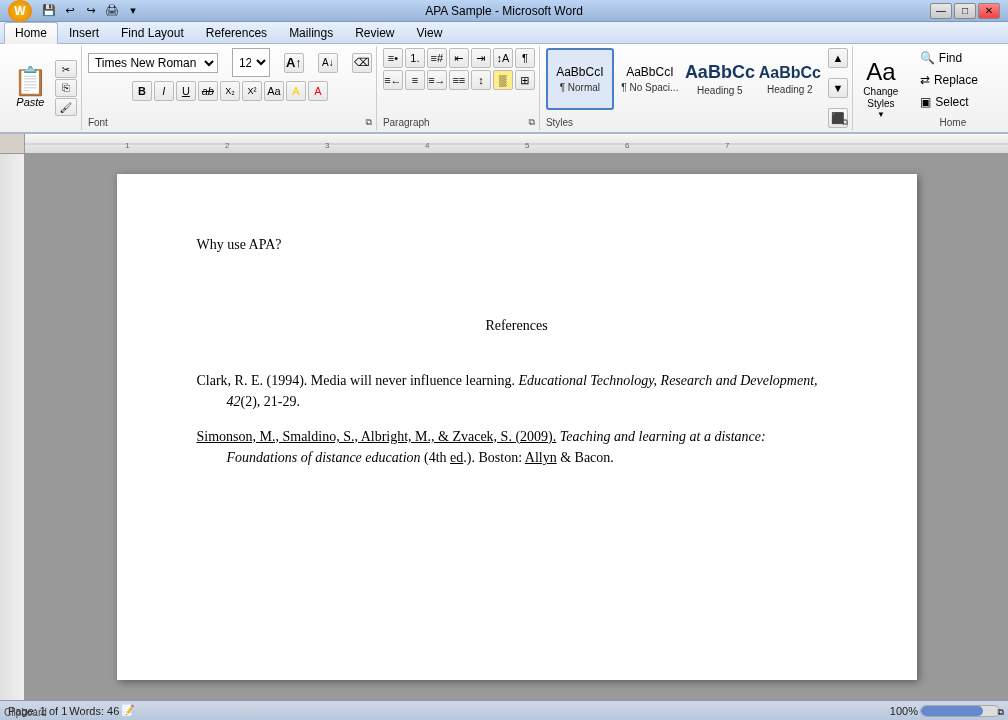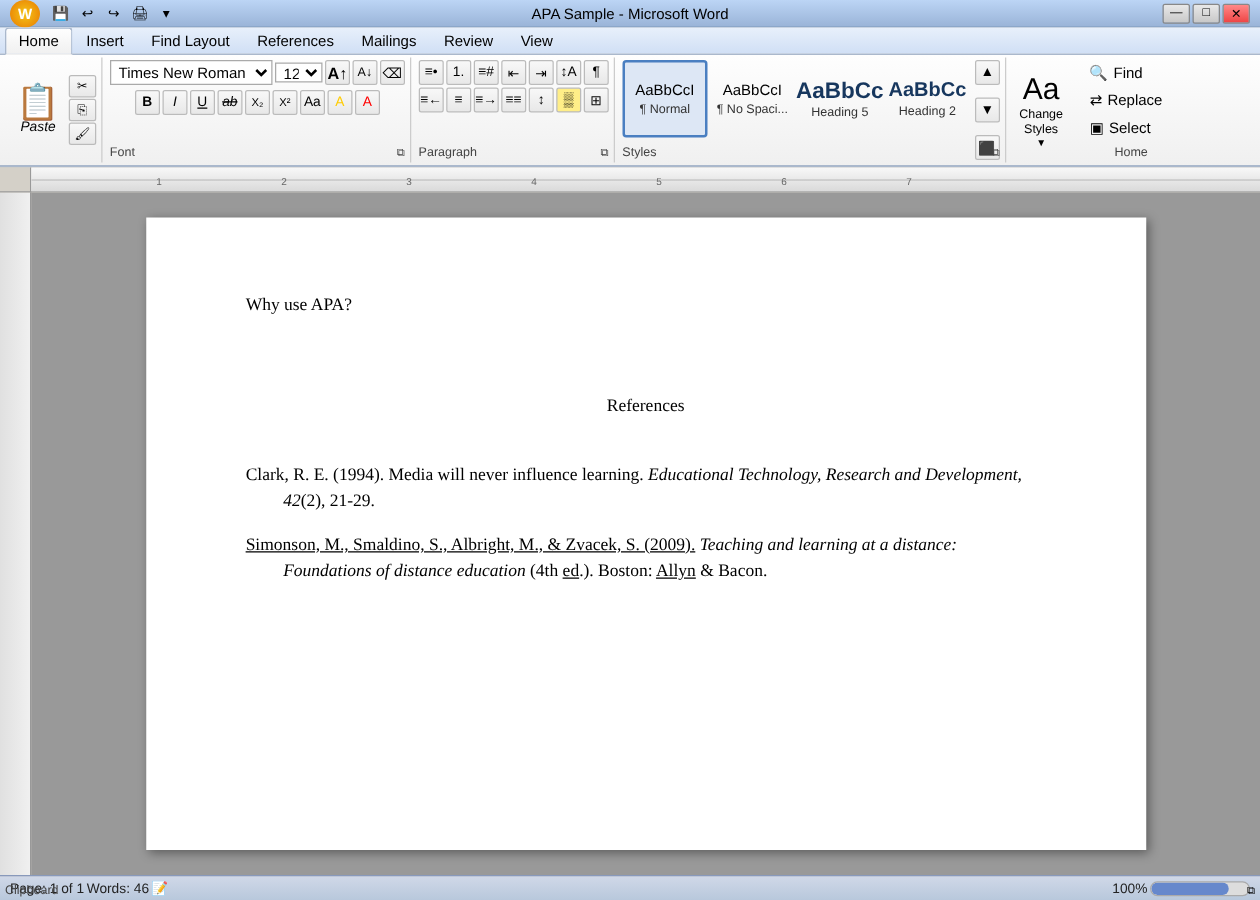--- a/index.html
+++ b/index.html
@@ -129,31 +129,31 @@
     }
     .small-btn {
       width: 22px; height: 18px;
       background: linear-gradient(to bottom, #f8f8f8, #e8e8e8);
       border: 1px solid #bbb;
       border-radius: 2px;
       font-size: 10px;
       display: flex; align-items: center; justify-content: center;
       cursor: pointer;
     }
-    .font-row1 { display: flex; align-items: center; gap: 2px; margin-bottom: 2px; }
+    .font-row1 { display: flex; align-items: center; gap: 14px; margin-bottom: 2px; }
     .font-row2 { display: flex; align-items: center; gap: 2px; }
     .font-select {
       width: 130px; height: 20px;
       border: 1px solid #aaa;
       background: white;
       font-size: 12px;
       padding: 0 2px;
     }
     .size-select {
-      width: 38px; height: 16px;
+      width: 38px; height: 29px;
       border: 1px solid #aaa;
       background: white;
       font-size: 12px;
       padding: 0 2px;
     }
     .font-btn {
       width: 20px; height: 20px;
       background: linear-gradient(to bottom, #f8f8f8, #e8e8e8);
       border: 1px solid #bbb;
       border-radius: 2px;

